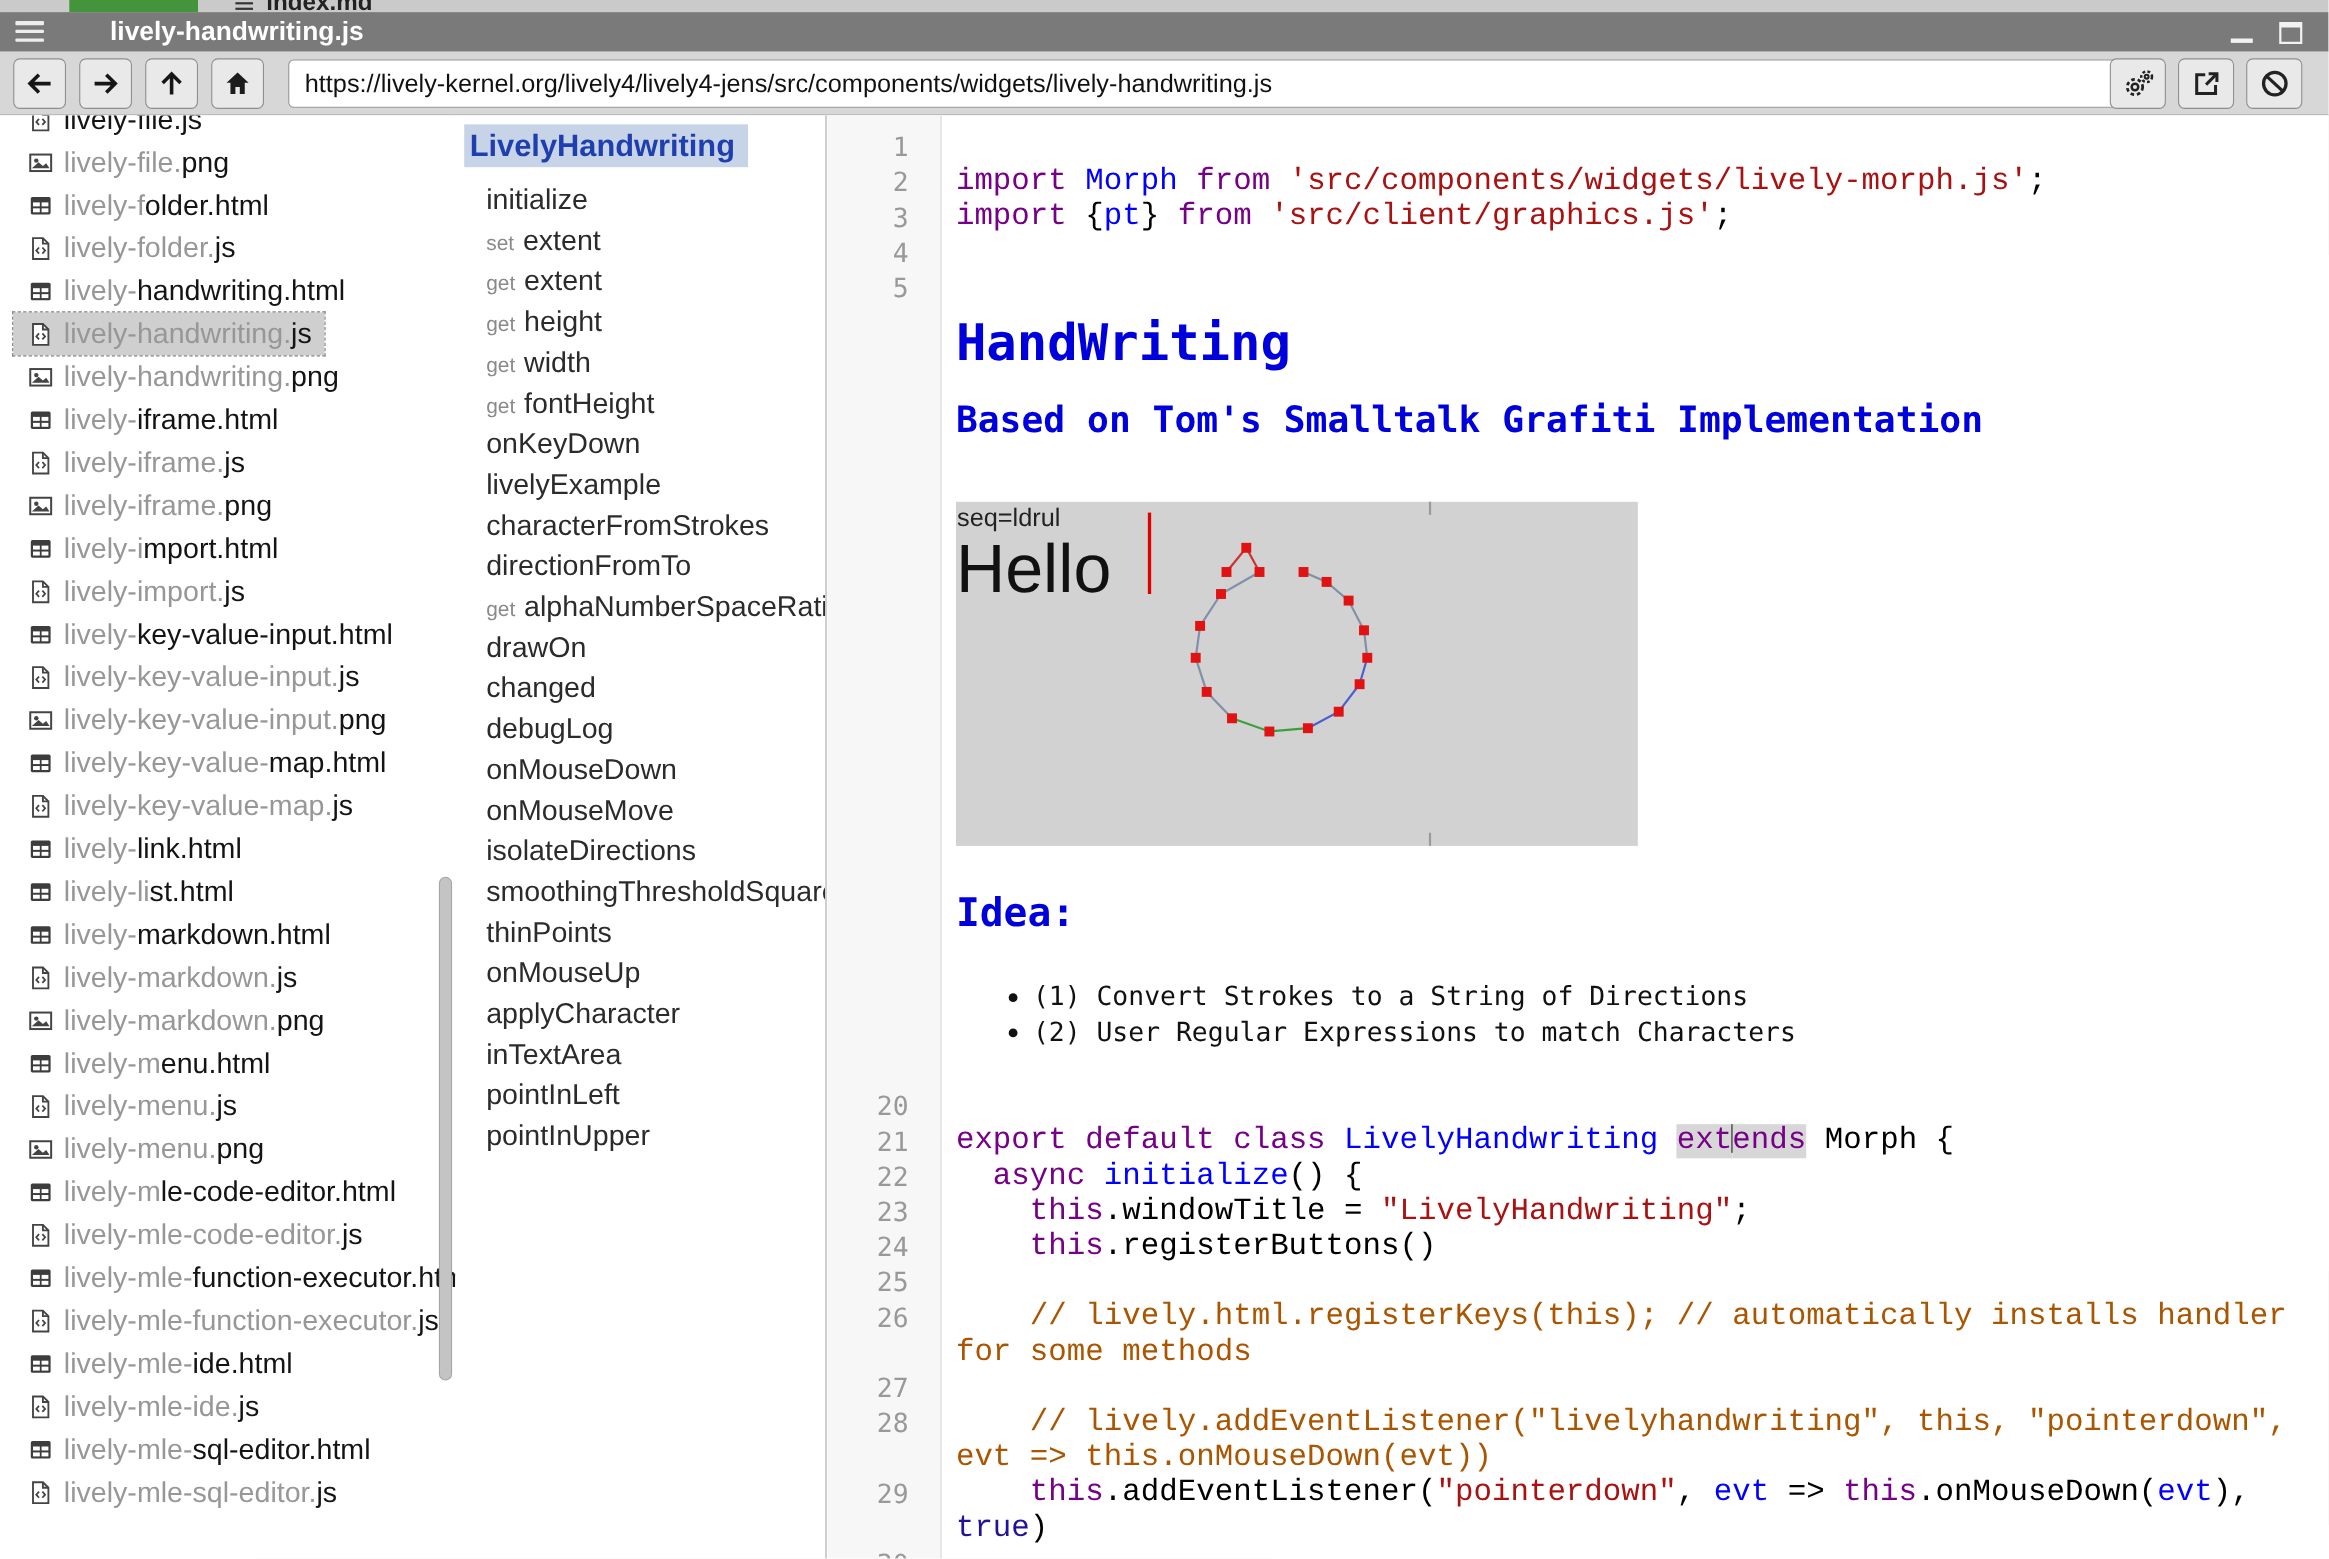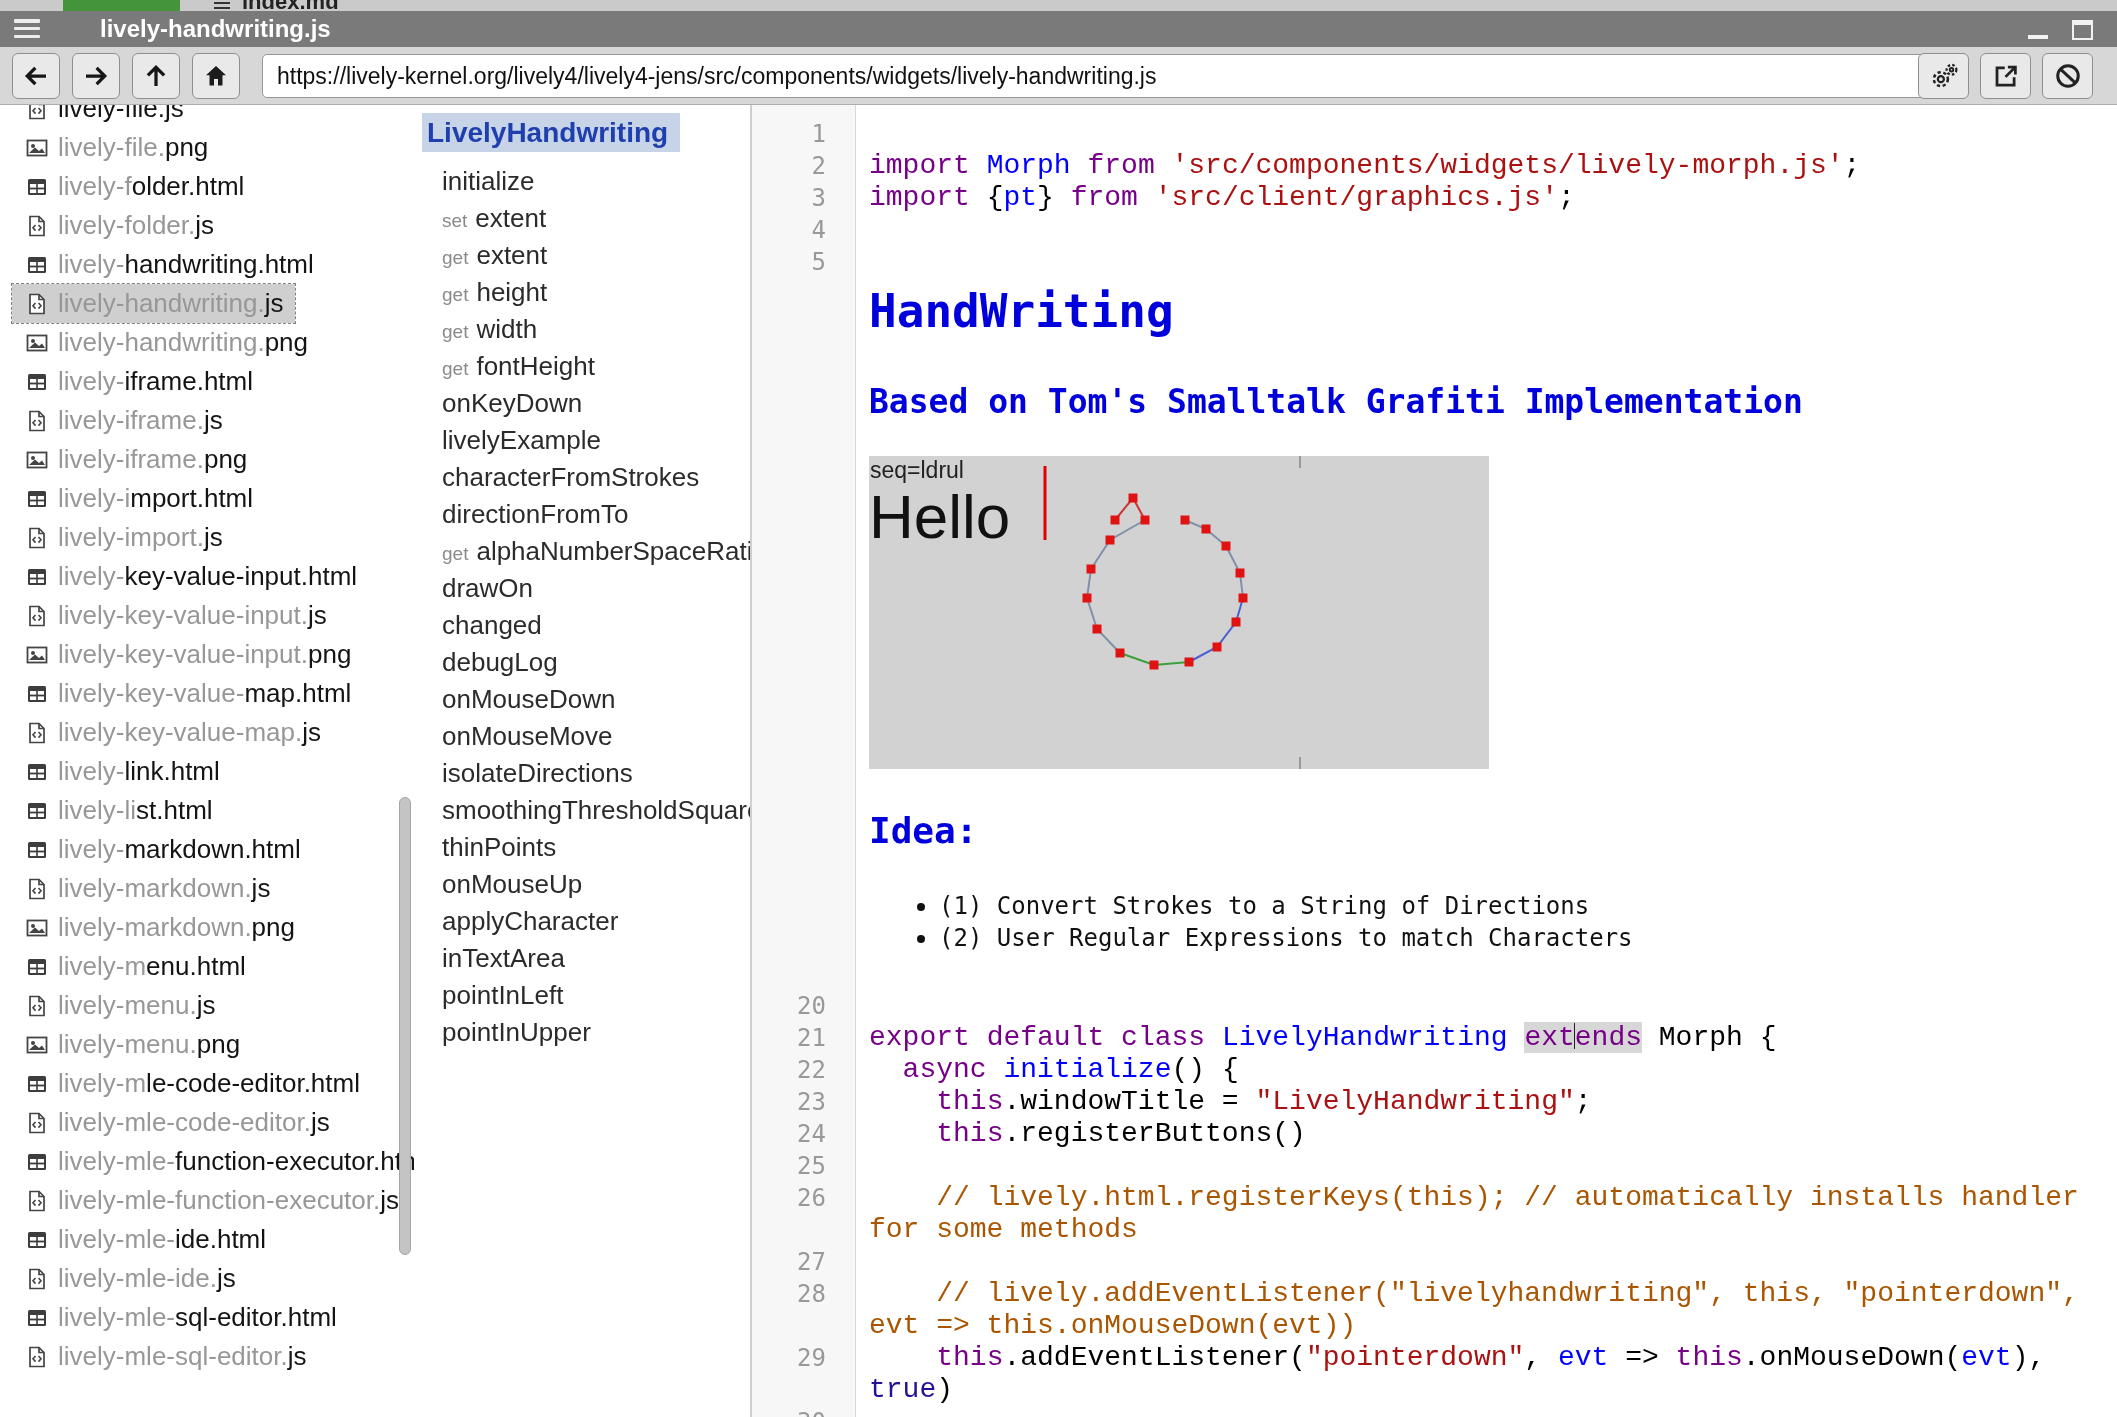--- a/index.html
+++ b/index.html
@@ -62,21 +62,21 @@
   .c-k{color:#770088;} .c-d{color:#0000ff;} .c-s{color:#aa1111;} .c-c{color:#aa5500;}
   .c-a{color:#221199;} .c-n{color:#116644;} .c-p{color:#000;}
   .hl{background:#d7d7d7;}
   .caret{display:inline-block;width:0;border-left:2px solid #222;height:26px;vertical-align:-4px;margin:0 -1px;}
 
   
   .md-widget{position:relative;height:712px;width:1250px;}
   .md-widget h1,.md-widget h2,.md-widget h3{margin:0;position:absolute;left:13px;color:#0000dd;
       font-family:"DejaVu Sans Mono",monospace;}
   .md-widget h1{top:6px;font-size:46px;line-height:54px;}
-  .md-widget h2{top:104px;font-size:33px;line-height:40px;}
+  .md-widget h2{top:84px;font-size:33px;line-height:40px;}
   .md-widget h3{top:532px;font-size:36px;line-height:42px;}
   .md-img{position:absolute;left:13px;top:178px;width:620px;height:313px;}
   .md-ul{position:absolute;left:13px;top:612px;}
   .md-li{position:relative;padding-left:70px;font-family:"DejaVu Sans Mono",monospace;font-size:24px;line-height:32px;color:#111;}
   .md-li::before{content:"";position:absolute;left:48px;top:13px;width:8px;height:8px;border-radius:50%;background:#111;}
 </style>
 </head>
 <body>
 
 <div id="app">

